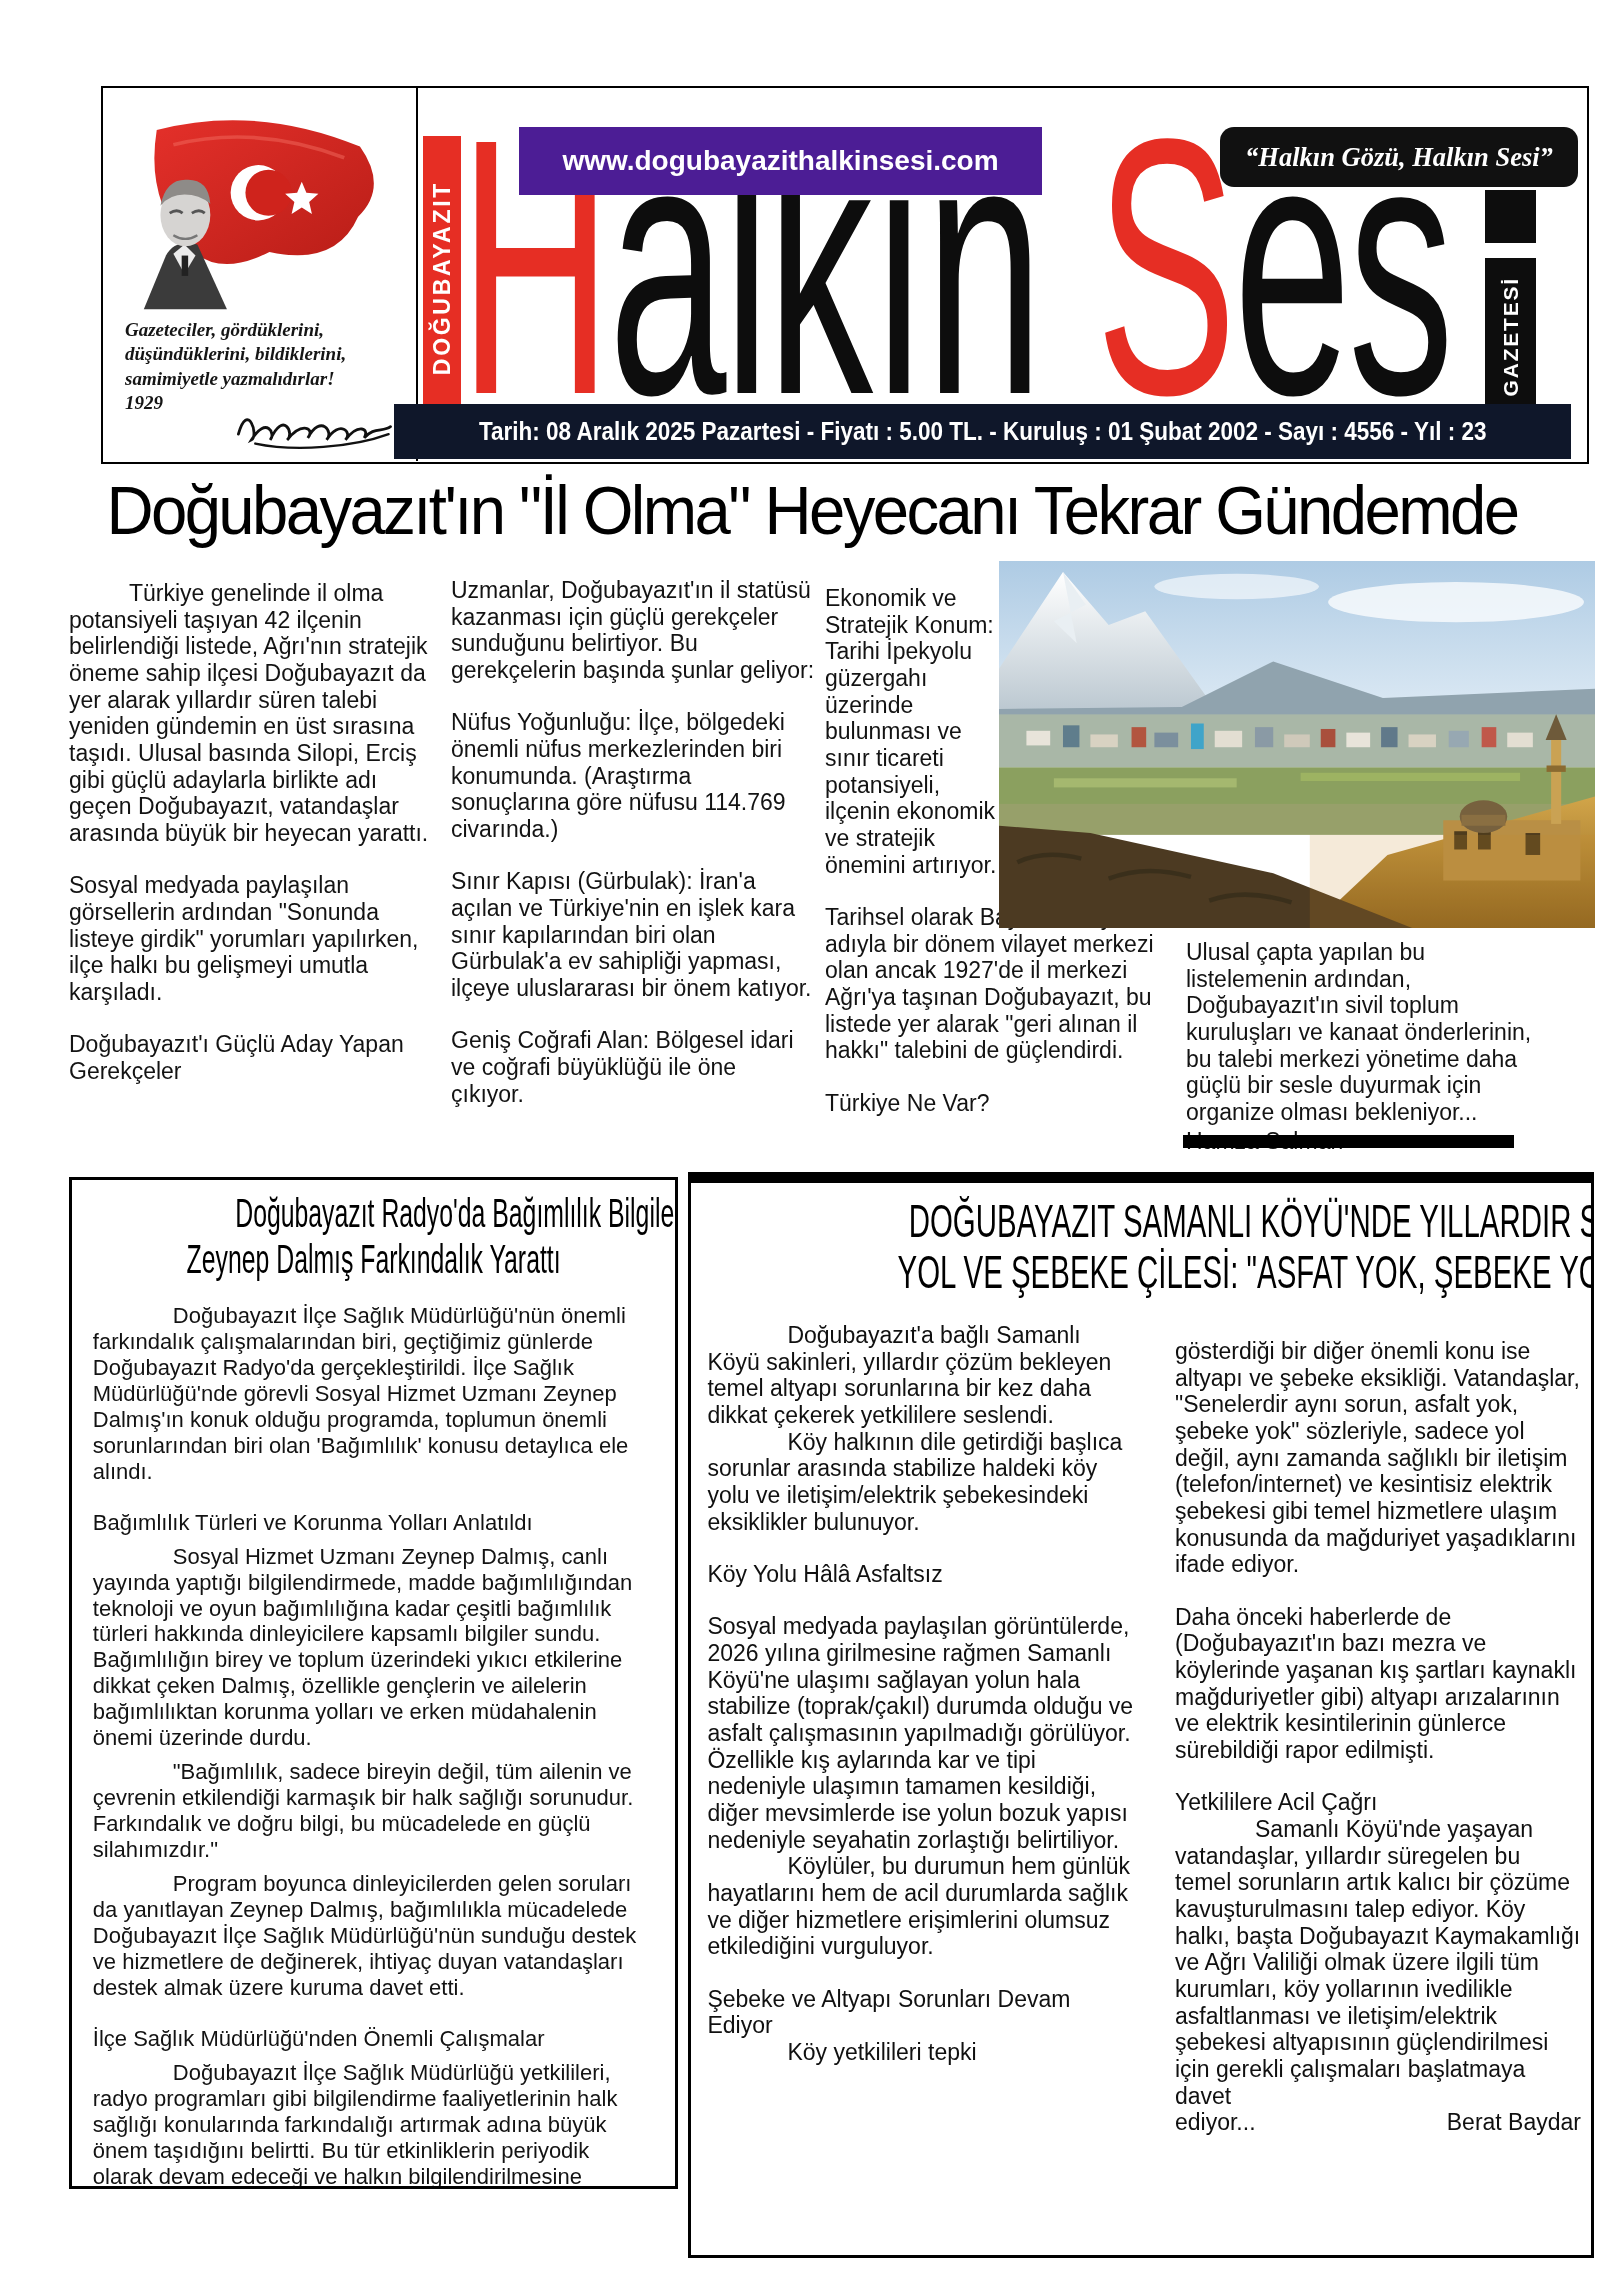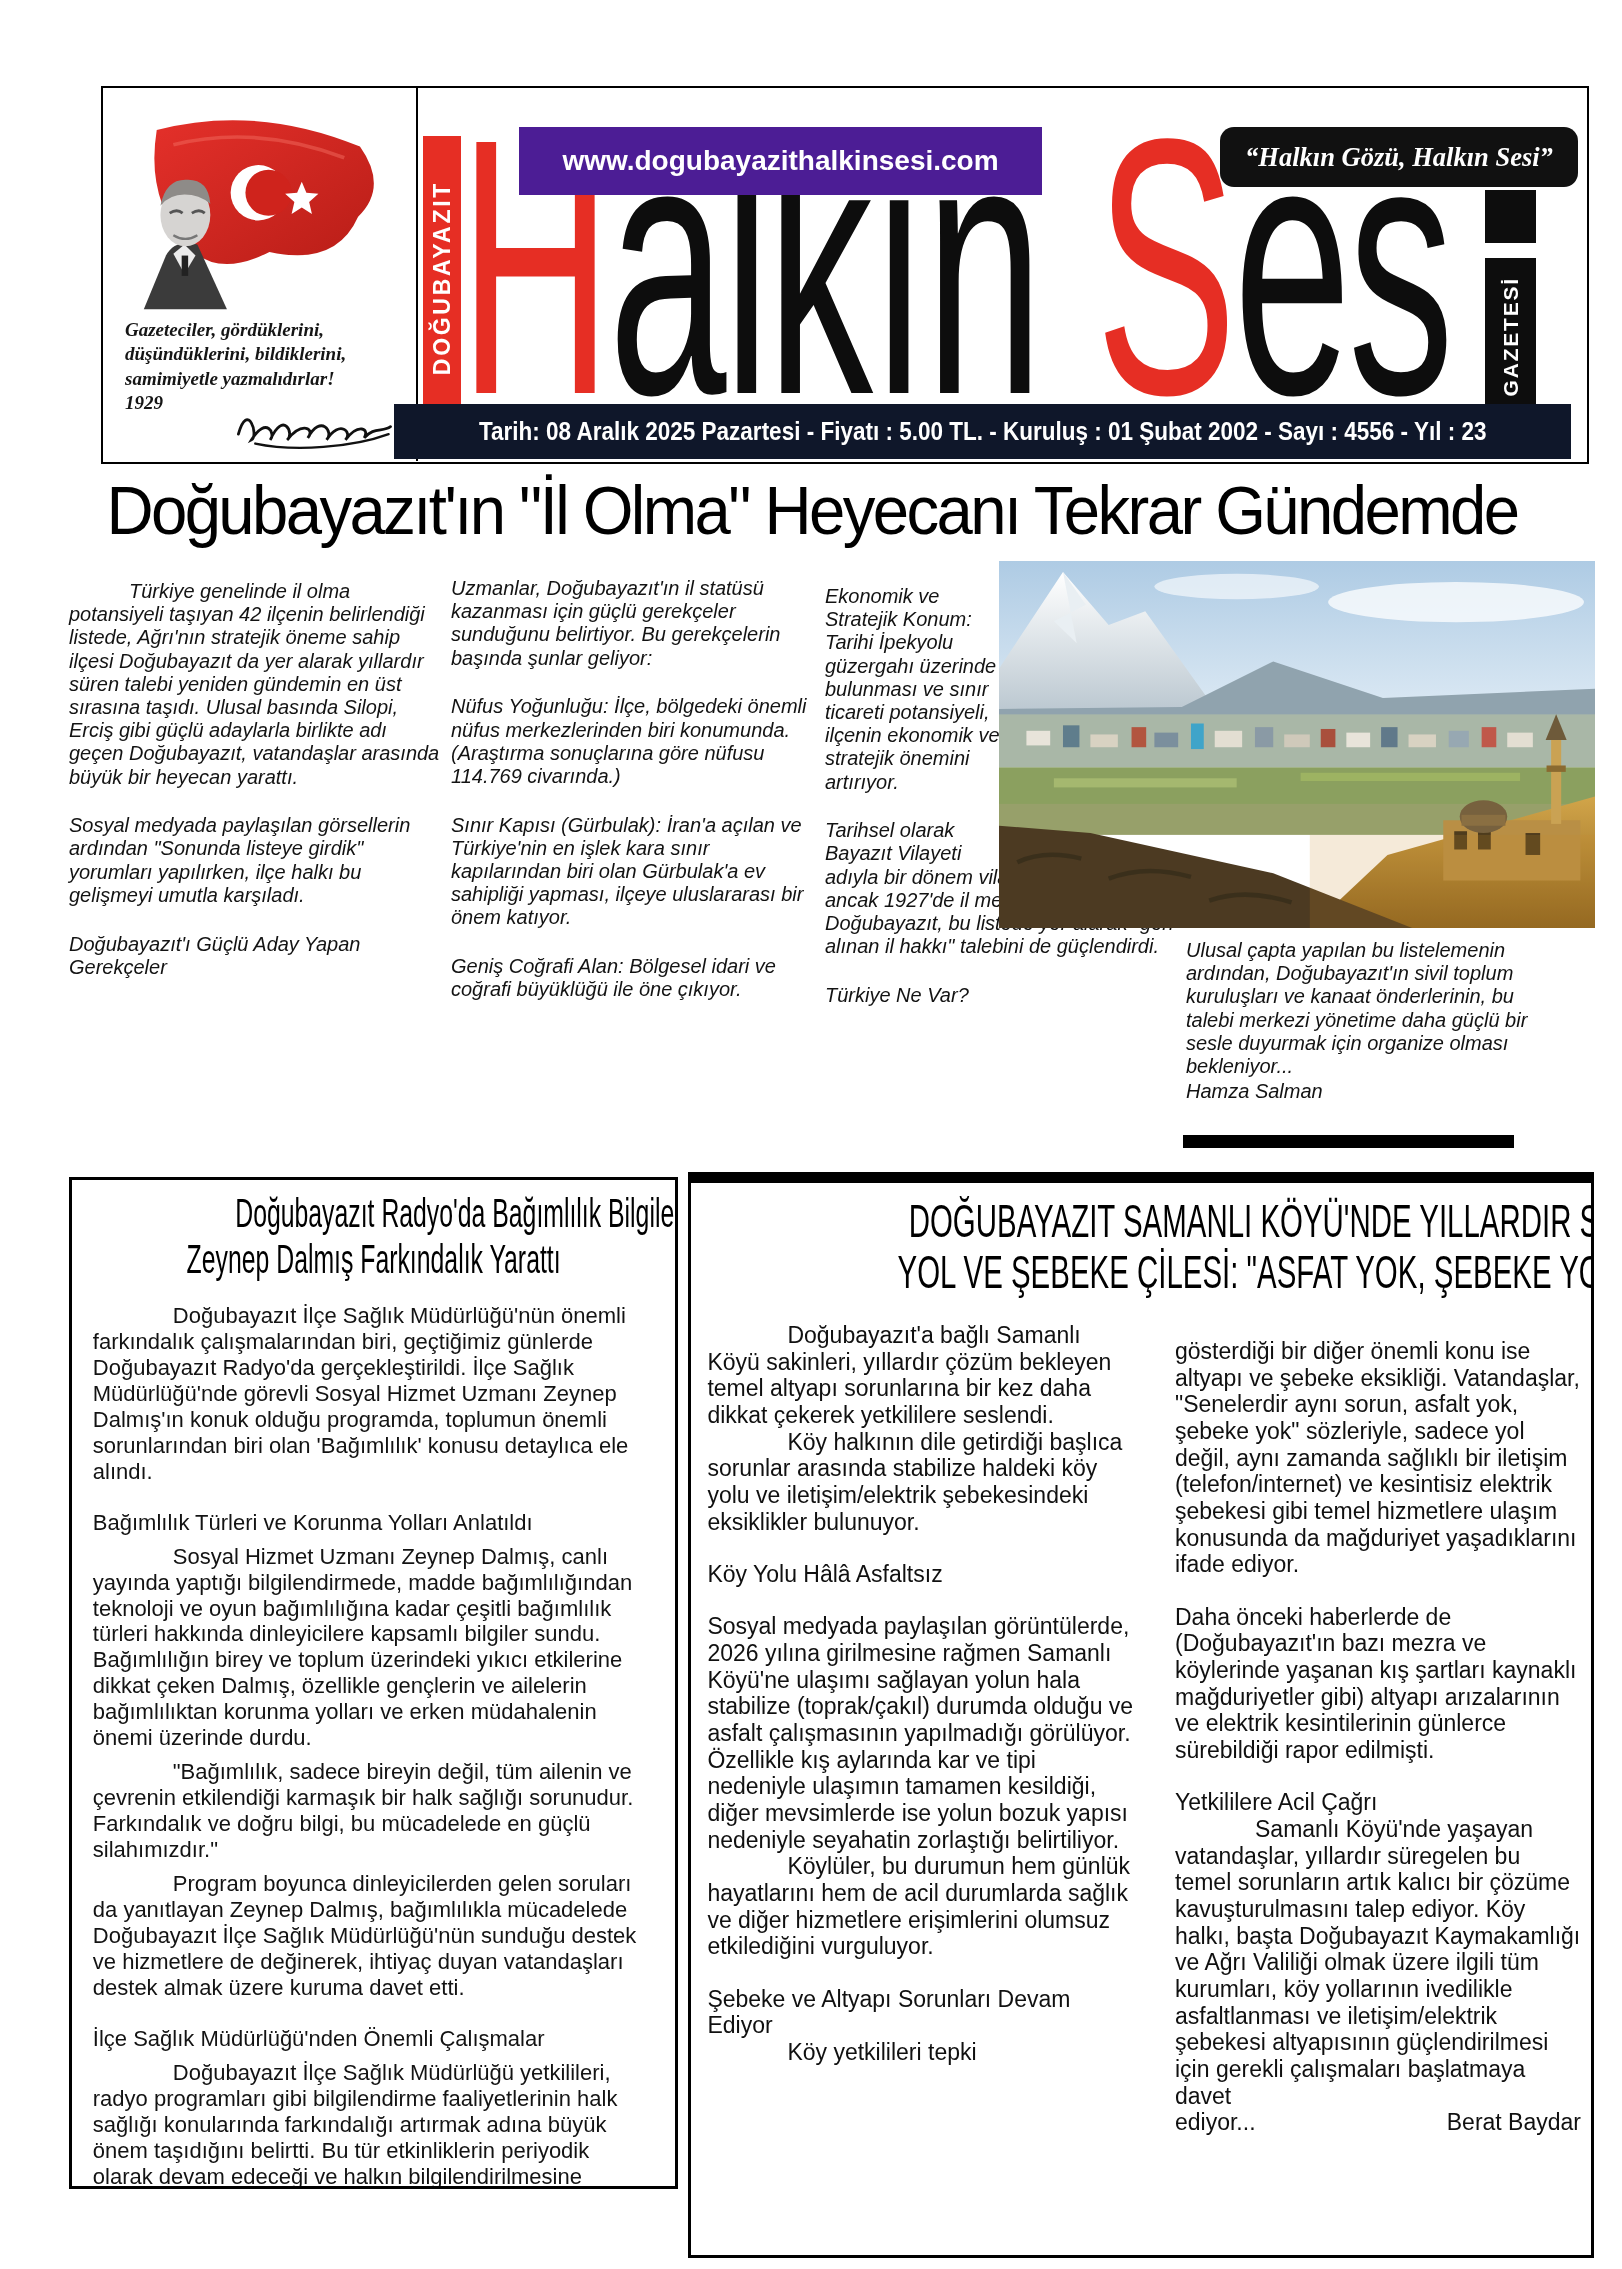--- a/index.html
+++ b/index.html
@@ -41,21 +41,21 @@
     font-family:"Liberation Serif", serif; font-style:italic; font-weight:bold; font-size:26.5px;border-radius:14px; }
   #date-bar { position:absolute; left:291px; top:316px; width:1177px; height:55px;
     background:#0f172a; color:#fff; display:flex; align-items:center; justify-content:center; z-index:5; }
   #date-bar span { white-space:nowrap; font-weight:bold; font-size:25px;
     transform:scaleX(0.9); transform-origin:center center; }
   
   #headline { position:absolute; left:0; top:471px; width:1623px; text-align:center; }
   #headline span { display:inline-block; white-space:nowrap; font-size:68px; font-weight:400;
     letter-spacing:-2.7px; color:#000; transform:scaleX(0.96); transform-origin:center top; }
   
-  .col { position:absolute; font-size:20px; line-height:1.16; color:#131313;font-style:italic; }
+  .col { position:absolute; font-size:23px; line-height:1.16; color:#131313; }
   .col p { margin:0; }
   .col p.gap { margin-bottom:25.6px; }
   .ind { text-indent:80px; }
   .ind-sm { text-indent:60px; }
   
   #a1c1 { left:69px; top:580px; width:371px; }
   #a1c2 { left:451px; top:577px; width:364px; }
   #a1c3 { left:825px; top:585px; width:358px; }
   #a1c3 .wrap-spacer { float:right; width:183px; height:267px; }
   #photo { position:absolute; left:999px; top:561px; width:596px; height:367px; }

